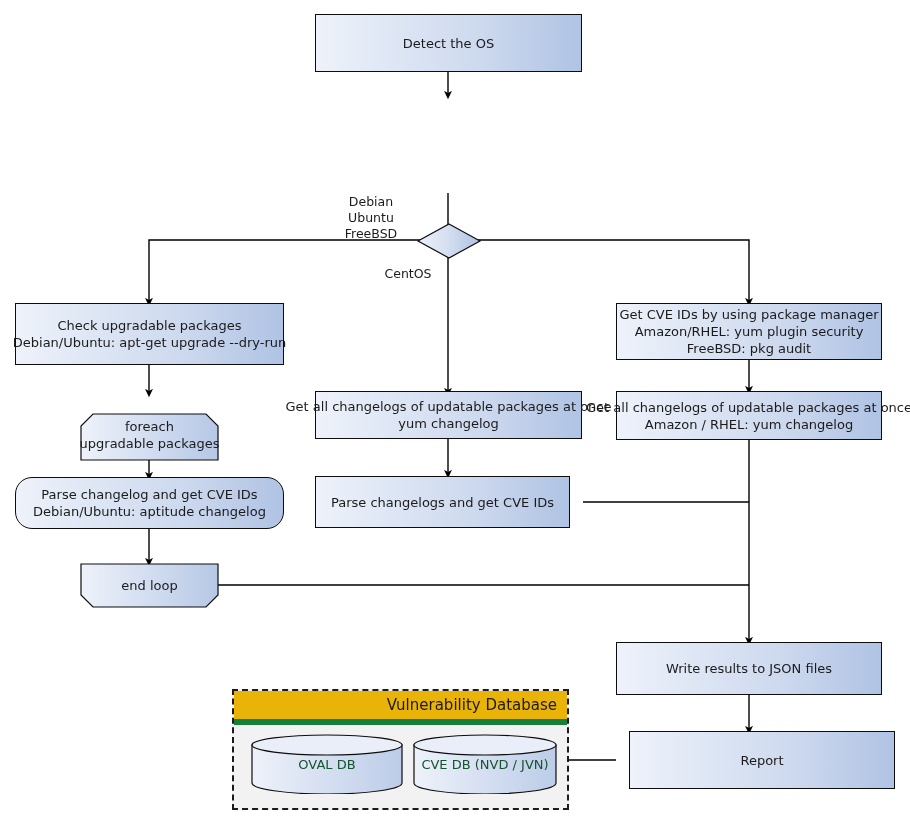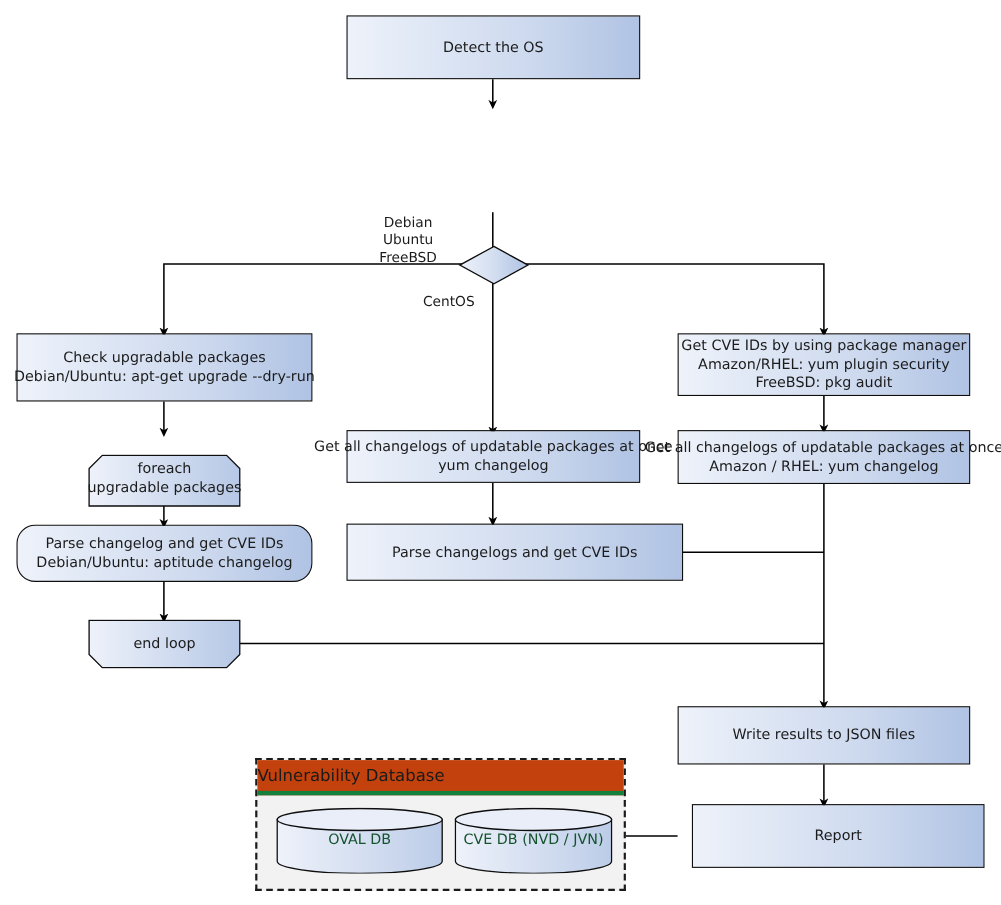--- a/index.html
+++ b/index.html
@@ -10,22 +10,22 @@
 
   .node{position:absolute;box-sizing:border-box;display:flex;align-items:center;
         justify-content:center;text-align:center;color:#1b1b1b;
         font-size:13px;line-height:17px;white-space:nowrap;}
   .boxshape{border:1px solid #0d0d0d;
         background:linear-gradient(to right,#eef2fa 0%,#e4ebf7 18%,#cdd9ee 62%,#b0c3e4 100%);}
   .overflow-txt{overflow:visible;}
 
   .grp{position:absolute;box-sizing:border-box;border:2px dashed #1b1b1b;background:#f2f2f2;}
   .grp-head{position:absolute;left:0;top:0;right:0;height:28px;
-        border-bottom:4px solid #15803d;background:#c2410c;
-        display:flex;align-items:center;justify-content:flex-start;
+        border-bottom:6px solid #15803d;background:#eab308;
+        display:flex;align-items:center;justify-content:flex-end;
         padding-right:10px;font-size:15px;color:#1b1b1b;}
 
   .cyl{position:absolute;}
   .cyl span{position:absolute;left:0;right:0;top:50%;transform:translateY(-50%);
         text-align:center;font-size:13px;color:#14532d;}
   .lbl{position:absolute;font-size:12.5px;line-height:16px;color:#1b1b1b;
         text-align:center;white-space:nowrap;}
 </style>
 </head>
 <body>
@@ -136,21 +136,21 @@
     <span style="position:relative;">end loop</span>
   </div>
 
   <div class="node boxshape overflow-txt" style="left:315px;top:391px;width:267px;height:48px;">
     <div>
       <div>Get all changelogs of updatable packages at once</div>
       <div>yum changelog</div>
     </div>
   </div>
 
-  <div class="node boxshape" style="left:315px;top:476px;width:306px;height:52px;">
+  <div class="node boxshape" style="left:315px;top:476px;width:255px;height:52px;">
     <span>Parse changelogs and get CVE IDs</span>
   </div>
 
   <div class="node boxshape" style="left:616px;top:303px;width:266px;height:57px;">
     <div>
       <div>Get CVE IDs by using package manager</div>
       <div>Amazon/RHEL: yum plugin security</div>
       <div>FreeBSD: pkg audit</div>
     </div>
   </div>

